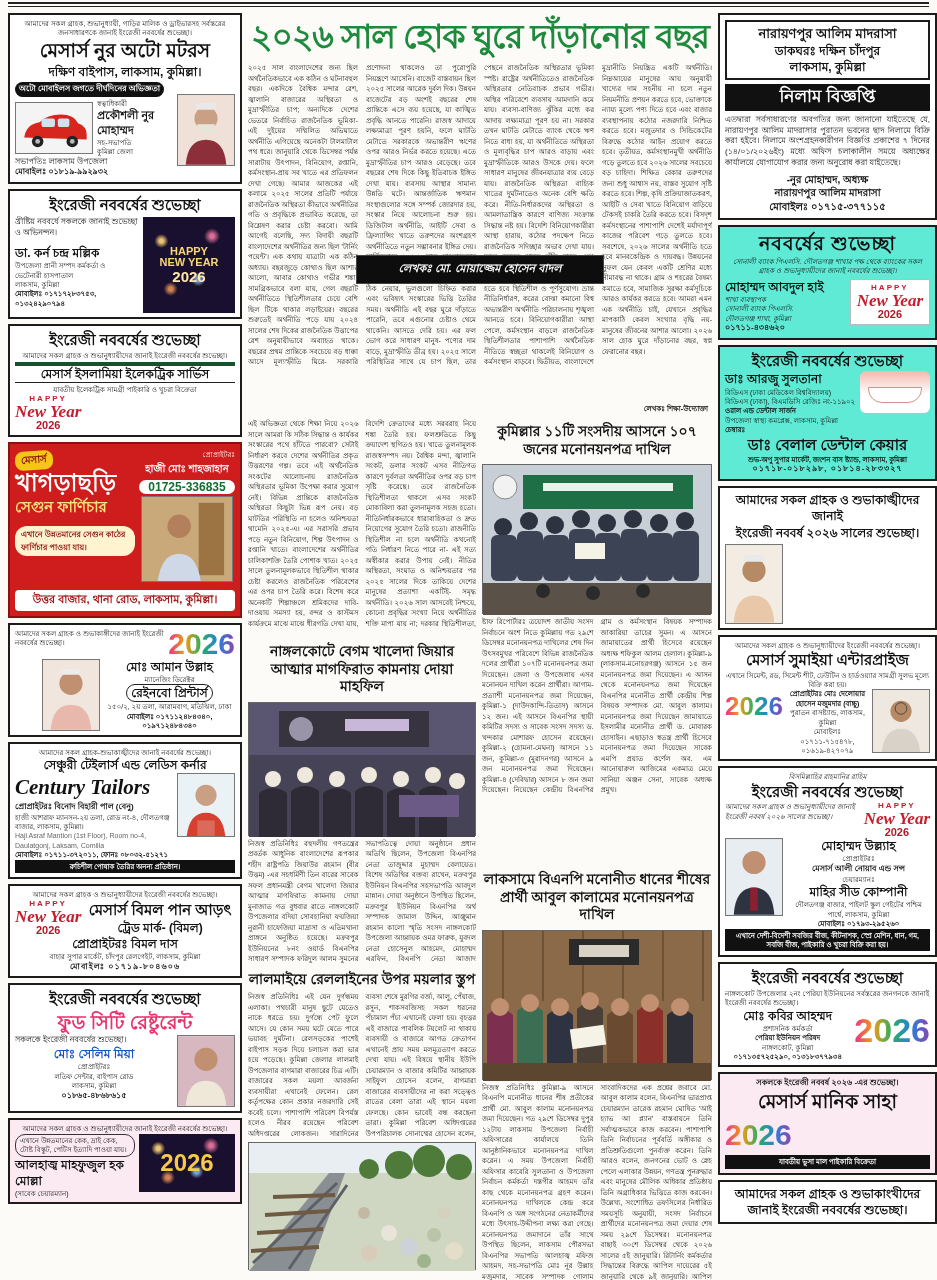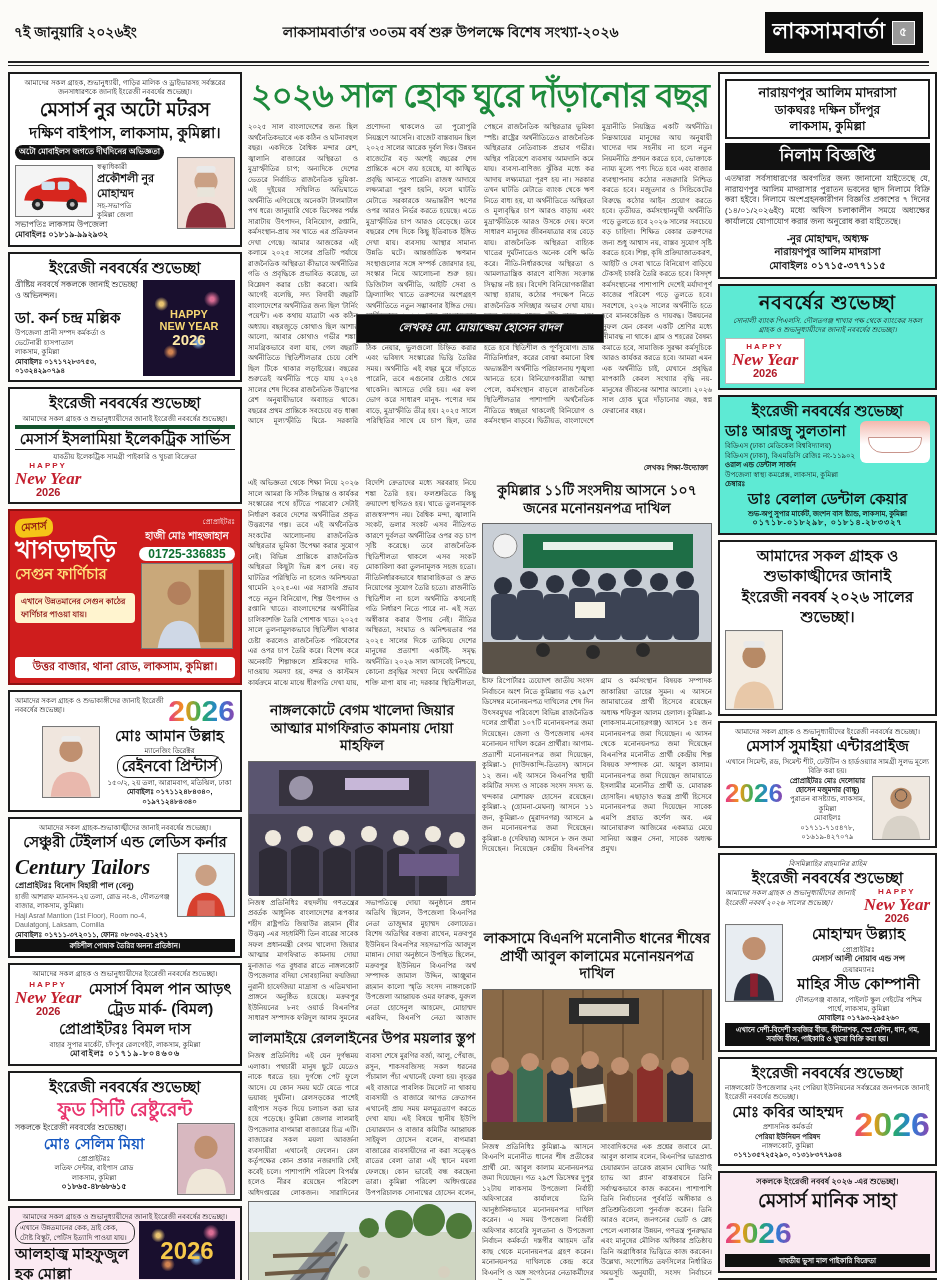--- a/index.html
+++ b/index.html
@@ -18,21 +18,21 @@
   .colL { width:234px; flex:none; display:flex; flex-direction:column; gap:5px; }
   .colC { width:464px; flex:none; }
   .colR { width:219px; flex:none; display:flex; flex-direction:column; gap:5px; }
   
   .ad { border:2px solid #1c1c1c; background:#fff; padding:4px 5px; text-align:center; font-size:9px; line-height:1.35; }
   .sm  { font-size:8px; }
   .xs  { font-size:7px; }
   .b   { font-weight:bold; }
   .t-xl { font-size:19px; font-weight:800; }
   .t-lg { font-size:15px; font-weight:800; }
-  .t-md { font-size:15px; font-weight:bold; }
+  .t-md { font-size:12px; font-weight:bold; }
   .blackbar { background:#111; color:#fff; font-weight:bold; padding:2px 4px; display:block; }
   .graybar  { background:#cfcfcf; padding:1px 3px; display:inline-block; }
   .pinkbg { background:#fbeaf2; }
   .lavbg  { background:#5eead4; }
   .row { display:flex; gap:4px; align-items:center; }
   .grow { flex:1; }
   
   .ph { border:1px solid #777; background:#ddd; overflow:hidden; flex:none; }
   .portrait { width:58px; height:72px; }
   .portrait svg, .ph svg { display:block; width:100%; height:100%; }
@@ -69,47 +69,39 @@
   .news-photo { width:100%; border:1px solid #666; margin:2px 0 3px; }
   
   .cont-block { height:220px; }
   .nb1 { height:250px; } .nb2 { height:128px; } .nb3 { height:148px; } .nb4 { height:258px; }
   
   .khag { background:#cf1d1d; color:#fff; border:2px solid #8c1010; padding:5px; text-align:left; }
   .khag .mes { background:#f5c518; color:#8c1010; font-weight:bold; display:inline-block; padding:1px 6px;
                border-radius:8px; transform:rotate(-4deg); font-size:10px; }
   .khag .big { font-size:24px; font-weight:800; color:#fff; line-height:1.05; }
   .khag .mid { font-size:15px; font-weight:800; color:#ffe27a; }
-  .khag .oval { background:#fff4cf; color:#8c1010; border-radius:4px; font-size:8px; padding:2px 6px;
+  .khag .oval { background:#fff4cf; color:#8c1010; border-radius:12px; font-size:8px; padding:2px 6px;
                 display:inline-block; font-weight:bold; }
   .khag .bot { background:#fff; color:#a01212; font-weight:800; font-size:11px; text-align:center;
                border-radius:4px; margin-top:4px; padding:1px 2px; }
   .food-title { color:#e8336d; font-size:19px; font-weight:800; }
   .blue { color:#1557c0; }
   .century { font-family:"Liberation Serif", serif; font-style:italic; font-weight:bold; font-size:21px; }
   .auction-head { border:2px solid #1c1c1c; padding:3px; }
   .sig { font-weight:bold; font-size:10px; }
   .teeth { width:70px; height:42px; background:linear-gradient(#f3b8ad,#fff 55%); border-radius:6px;
            position:relative; }
   .teeth::after { content:""; position:absolute; left:8px; right:8px; top:16px; height:14px; background:#fff;
                   border:1px solid #c9958c; border-radius:0 0 14px 14px; }
 </style>
 </head>
 <body>
 
 <div class="page">
 
-  <div class="topbar">
-    <span class="topdate">৭ই জানুয়ারি ২০২৬ইং</span>
-    <span class="topedition">লাকসামবার্তা'র ৩০তম বর্ষ শুরু উপলক্ষে বিশেষ সংখ্যা-২০২৬</span>
-    <span class="masthead">
-      <span>লাকসামবার্তা</span>
-      <span class="pagenum">৫</span>
-    </span>
-  </div>
   <div class="toprule"></div>
 
   <div class="cols">
 
     <aside class="colL">
 
       <div class="ad">
         <div class="xs">আমাদের সকল গ্রাহক, শুভানুধ্যায়ী, গাড়ির মালিক ও ড্রাইভারসহ সর্বস্তরের জনসাধারণকে জানাই ইংরেজী নববর্ষের শুভেচ্ছা।</div>
         <div class="t-xl">মেসার্স নুর অটো মটরস</div>
         <div class="t-md">দক্ষিণ বাইপাস, লাকসাম, কুমিল্লা।</div>
@@ -498,20 +490,27 @@
         <div class="sm" style="text-align:justify;">এতদ্বারা সর্বসাধারণের অবগতির জন্য জানানো যাইতেছে যে, নারায়ণপুর আলিম মাদরাসার পুরাতন ভবনের ছাদ নিলামে বিক্রি করা হইবে। নিলামে অংশগ্রহনকারীগন বিজ্ঞপ্তি প্রকাশের ৭ দিনের (১৪/০১/২০২৬ইং) মধ্যে অফিস চলাকালীন সময়ে অধ্যক্ষের কার্যালয়ে যোগাযোগ করার জন্য অনুরোধ করা যাইতেছে।</div>
         <div class="sig" style="margin-top:4px;">-নুর মোহাম্মদ, অধ্যক্ষ</div>
         <div class="sig">নারায়ণপুর আলিম মাদরাসা</div>
         <div class="sig">মোবাইলঃ ০১৭১৫-৩৭৭১১৫</div>
       </div>
 
       <div class="ad lavbg">
         <div class="t-xl" style="letter-spacing:1px;">নববর্ষের শুভেচ্ছা</div>
         <div class="xs" style="font-style:italic;">সোনালী ব্যাংক পিএলসি. দৌলতগঞ্জ শাখার পক্ষ থেকে ব্যাংকের সকল গ্রাহক ও শুভানুধ্যায়ীদের জানাই নববর্ষের শুভেচ্ছা।</div>
         <div class="row" style="margin-top:3px;align-items:flex-start;">
+          <div class="grow" style="text-align:left;">
+            <div class="t-md">মোহাম্মদ আবদুল হাই</div>
+            <div class="xs" style="font-style:italic;">শাখা ব্যবস্থাপক</div>
+            <div class="xs" style="font-style:italic;">সোনালী ব্যাংক পিএলসি.</div>
+            <div class="xs" style="font-style:italic;">দৌলতগঞ্জ শাখা, কুমিল্লা</div>
+            <div class="sm b">০১৭১১-৪৩৪৬২০</div>
+          </div>
           <div class="nys" style="border:1px solid #bbb;background:#fff;padding:4px 6px;">
             <div class="h">HAPPY</div>
             <div class="s">New Year</div>
             <div class="y">2026</div>
           </div>
         </div>
       </div>
 
       <div class="ad lavbg">
         <div class="t-lg">ইংরেজী নববর্ষের শুভেচ্ছা</div>

